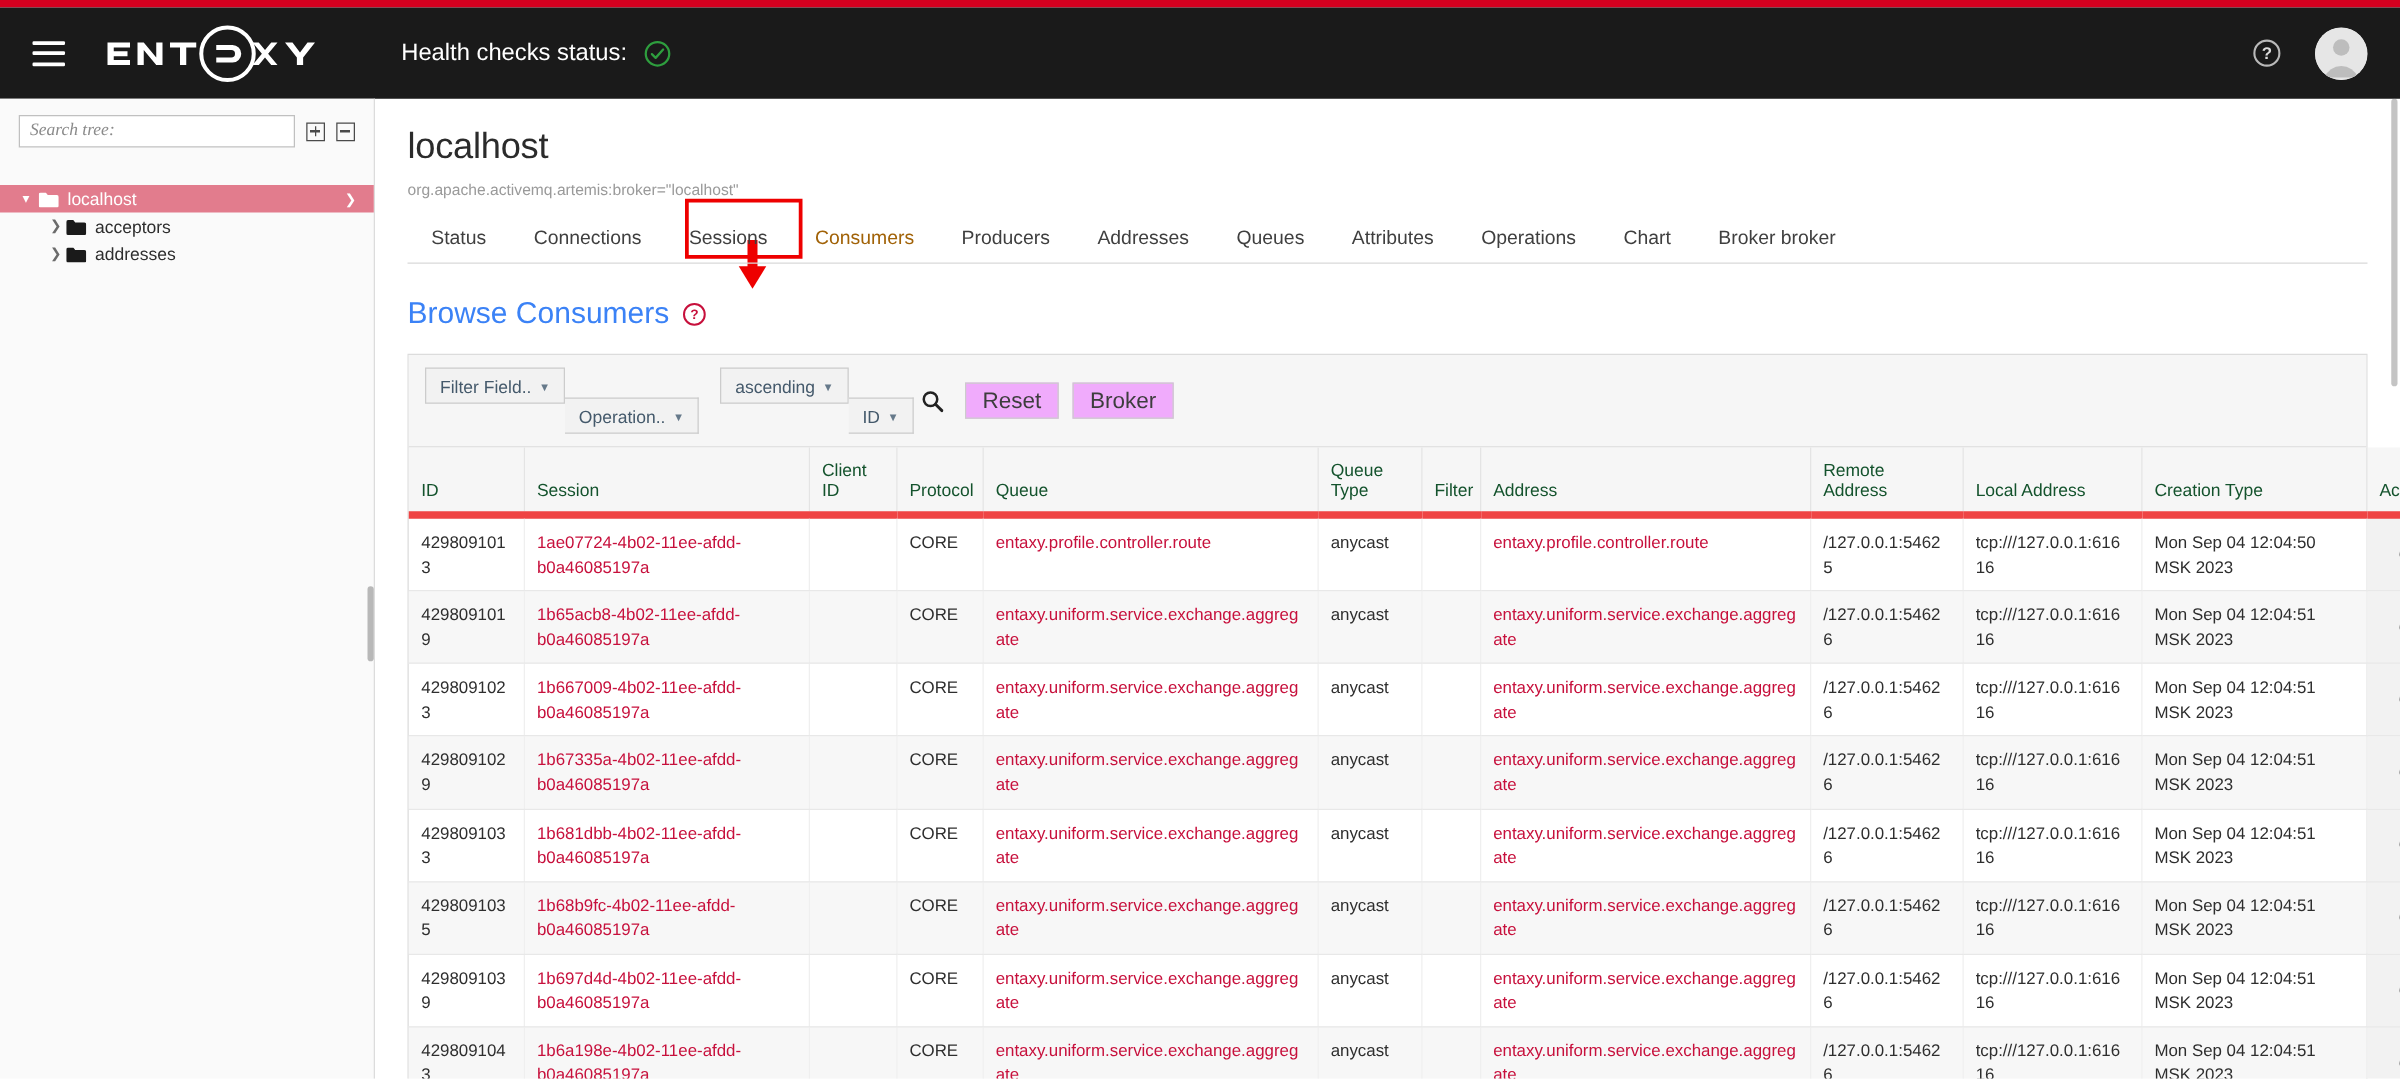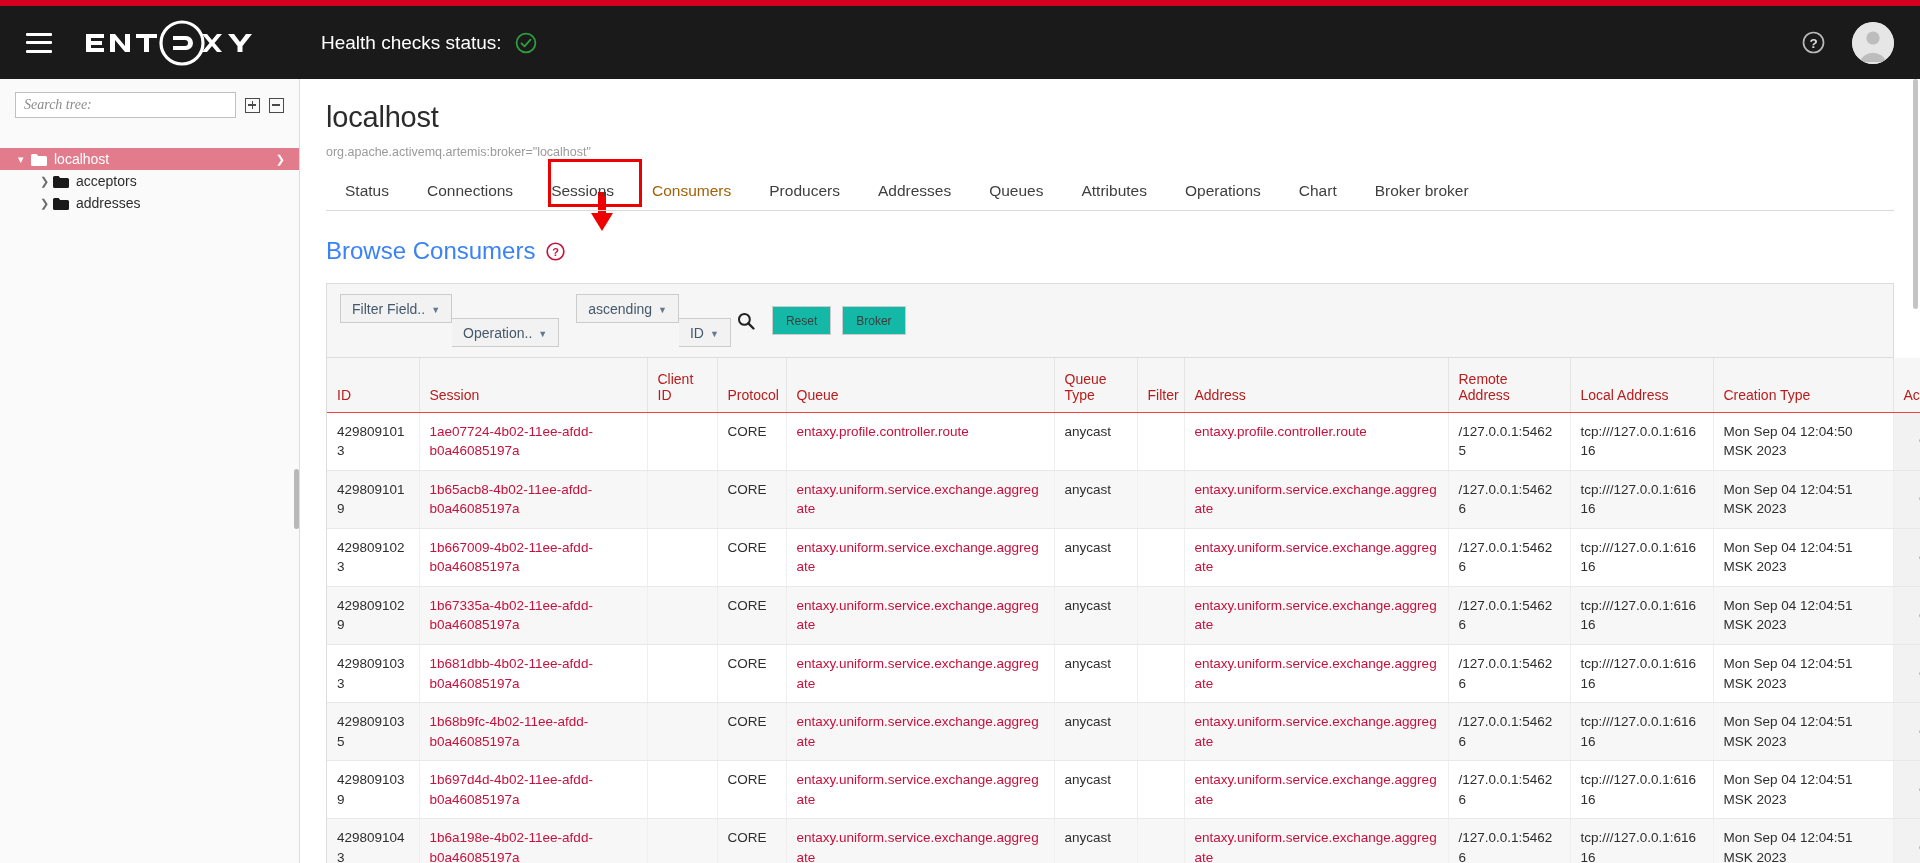--- a/index.html
+++ b/index.html
@@ -101,28 +101,28 @@
     height: 29px; width: 310px; border: 1px solid #cccccc; background: #fff;
     font-family: "Liberation Serif", serif; font-style: italic; font-size: 14.5px;
     color: #888; padding: 0 9px; outline: none; border-left: none;
   }
   .tb-input::placeholder { color: #9a9a9a; font-style: italic; }
   .caret-dn { font-size: 9px; color: #66798a; position: relative; top: 1px; }
   .spacer-16 { width: 17px; }
   .spacer-10 { width: 11px; }
   .search-mag { width: 30px; height: 29px; display: flex; align-items: center;
     justify-content: center; cursor: pointer; }
-  .tb-plain { height: 29px; border: 1px solid #cccccc; background: #14b8a6; color: #3d3d3d;
-    font-size: 12px; padding: 0 13px; display: flex; align-items: center; cursor: pointer; }
+  .tb-plain { height: 29px; border: 1px solid #cccccc; background: #f0abfc; color: #3d3d3d;
+    font-size: 18px; padding: 0 13px; display: flex; align-items: center; cursor: pointer; }
 
   
   table { width: 100%; border-collapse: collapse; table-layout: fixed; }
   thead th {
-    background: #f6f6f6; border-bottom: 1px solid #ef4444; border-right: 1px solid #e4e4e4;
-    font-size: 14px; font-weight: 400; color: #b91c1c; text-align: left;
+    background: #f6f6f6; border-bottom: 6px solid #ef4444; border-right: 1px solid #e4e4e4;
+    font-size: 14px; font-weight: 400; color: #14532d; text-align: left;
     padding: 9px 10px; vertical-align: bottom; height: 54px;
   }
   thead th:last-child { border-right: none; }
   tbody td {
     border-bottom: 1px solid #e8e8e8; border-right: 1px solid #efefef;
     font-size: 13.5px; color: #2e2e2e; padding: 9px 10px; vertical-align: top;
     line-height: 1.45; word-break: break-word;
   }
   tbody td:last-child { border-right: none; }
   tbody tr:nth-child(even) td { background: #f7f7f7; }

